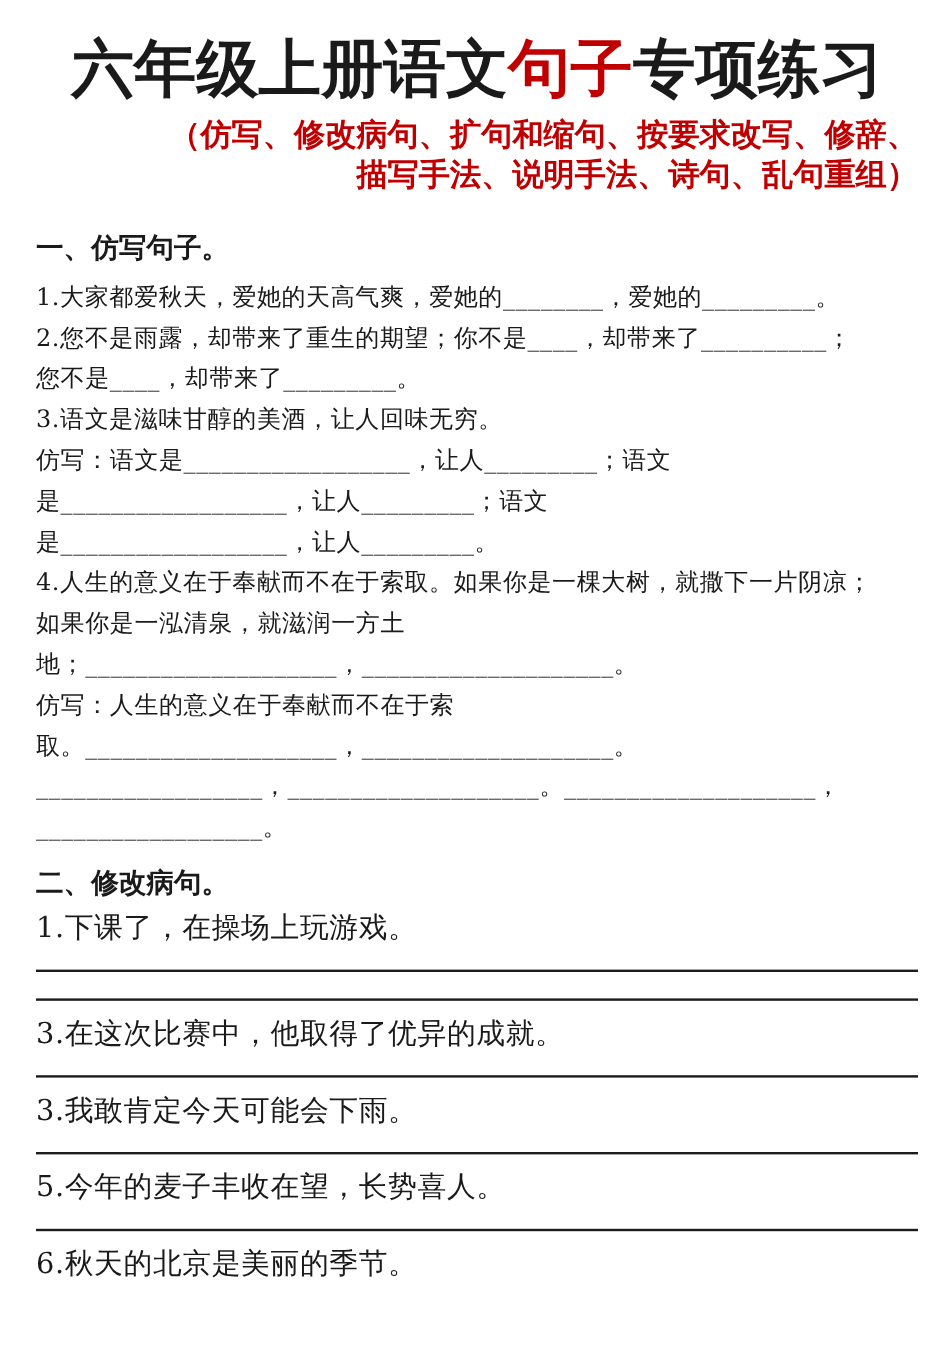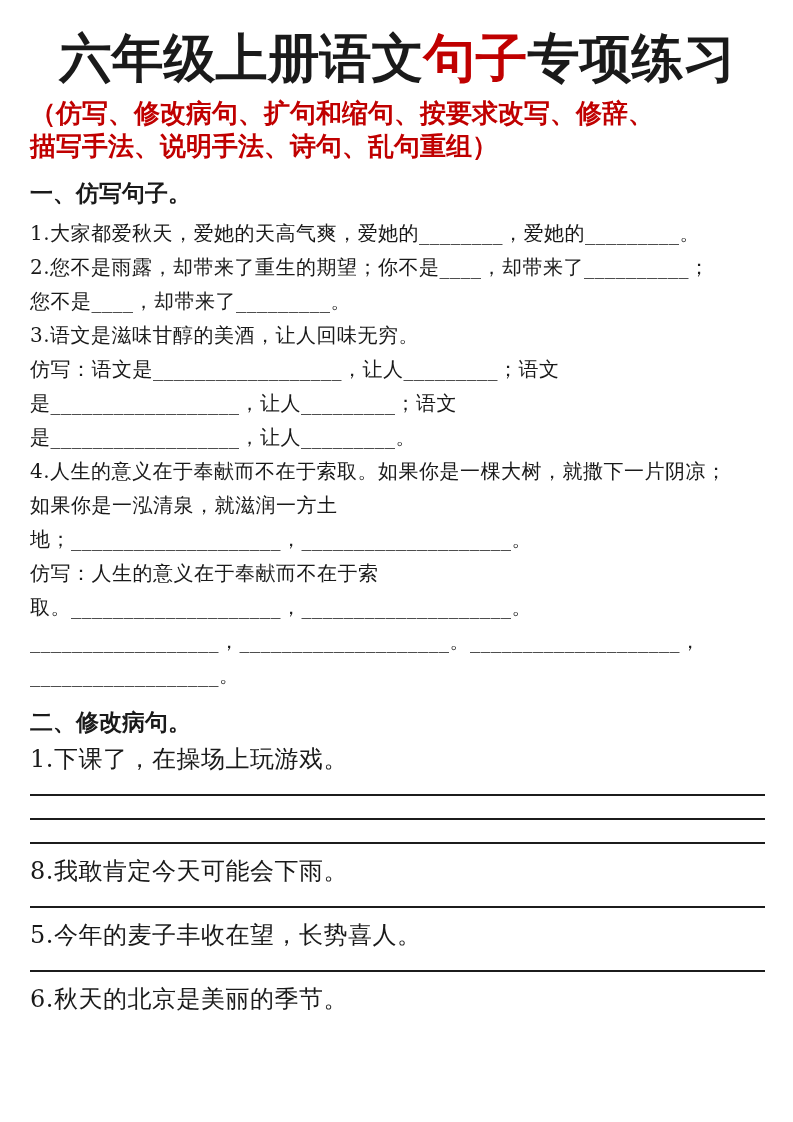--- a/index.html
+++ b/index.html
@@ -19,28 +19,28 @@
     text-align: center;
     font-size: 52px;
     font-weight: 700;
     line-height: 1.3;
     white-space: nowrap;
     color: var(--text, #1a1a1a);
   }
   .accent { color: var(--accent, #c00000); }
   .subtitle {
     margin-top: 5px;
-    text-align: left;
+    text-align: right;
     font-size: 26px;
     font-weight: 700;
     line-height: 33px;
     color: var(--accent, #c00000);
   }
   .sec-heading {
-    margin-top: 16px;
+    margin-top: 30px;
     font-size: 23px;
     font-weight: 700;
     line-height: 28px;
   }
   .sec-heading.sec2 { margin-top: 16px; }
   .s1-lines { margin-top: 9px; font-size: 20px; }
   .wline {
     line-height: 34px;
     white-space: nowrap;
     letter-spacing: 0.5px;
@@ -90,21 +90,22 @@
     <div class="wline">__________________，____________________。____________________，</div>
     <div class="wline">__________________。</div>
   </div>
 
   <div class="sec-heading sec2">二、修改病句。</div>
 
   <div>
     <div class="s2-item first">1.下课了，在操场上玩游戏。</div>
     <div class="answer-line"></div>
     <div class="answer-line"></div>
+    <div class="s2-item">3.在这次比赛中，他取得了优异的成就。</div>
     <div class="answer-line"></div>
-    <div class="s2-item">8.我敢肯定今天可能会下雨。</div>
+    <div class="s2-item">3.我敢肯定今天可能会下雨。</div>
     <div class="answer-line"></div>
     <div class="s2-item">5.今年的麦子丰收在望，长势喜人。</div>
     <div class="answer-line"></div>
     <div class="s2-item">6.秋天的北京是美丽的季节。</div>
   </div>
 
 </div>
 
 </body></html>

